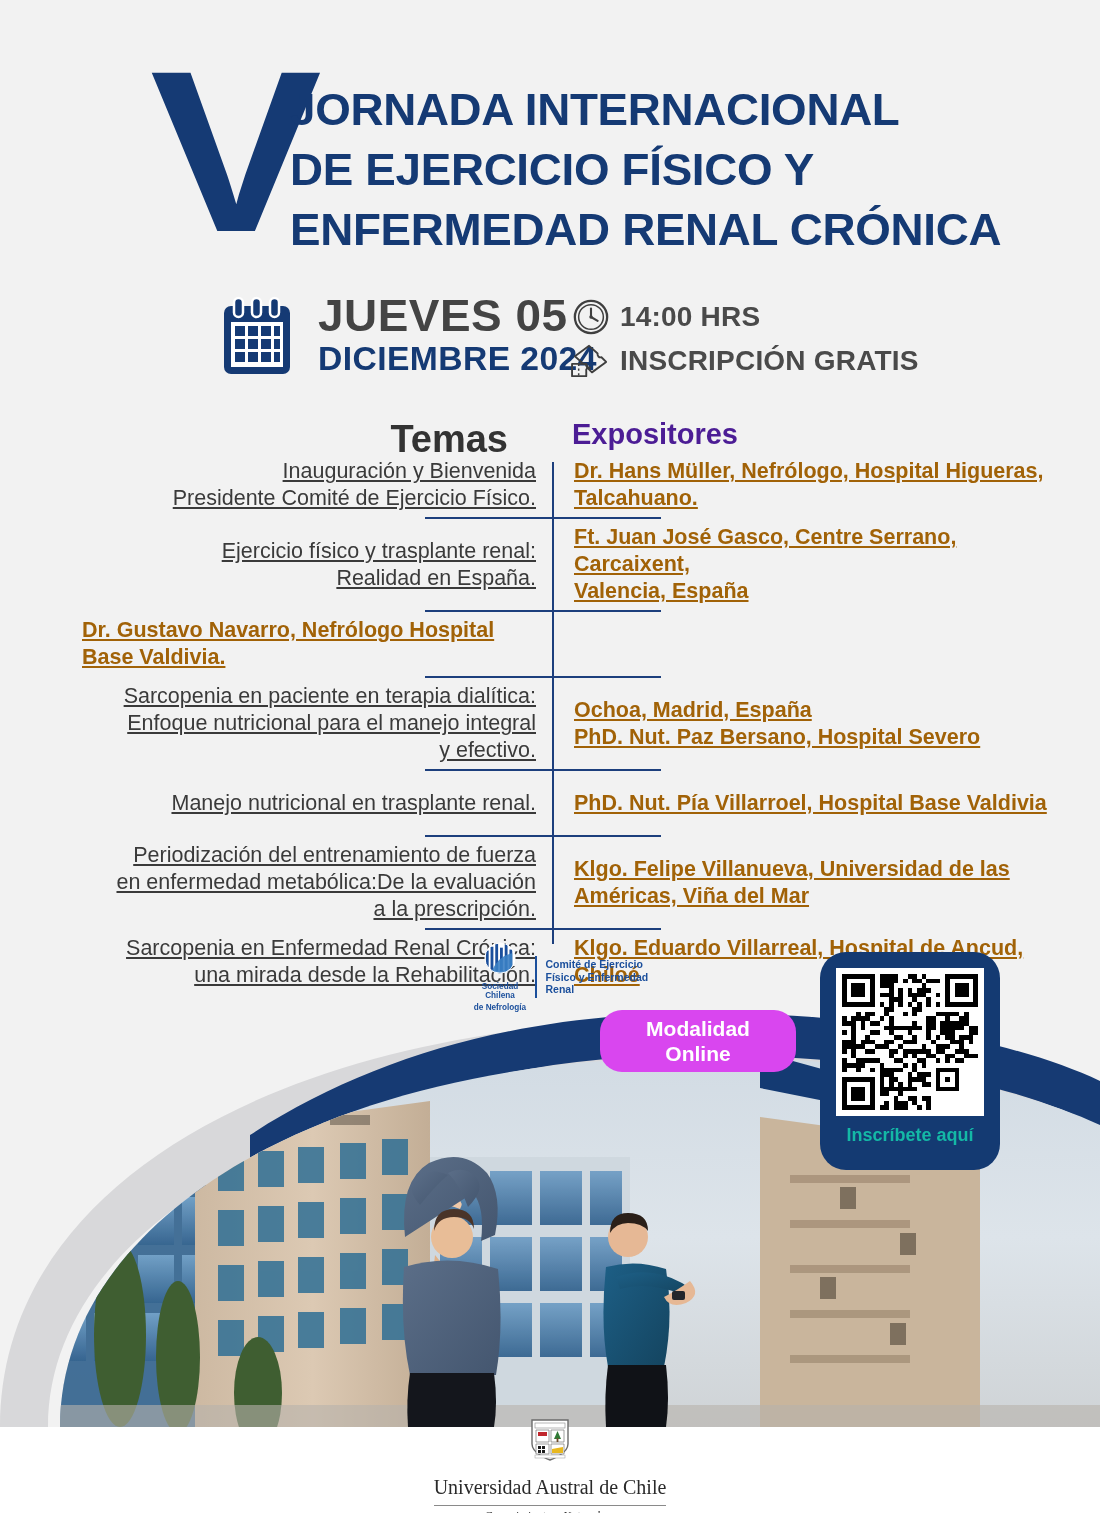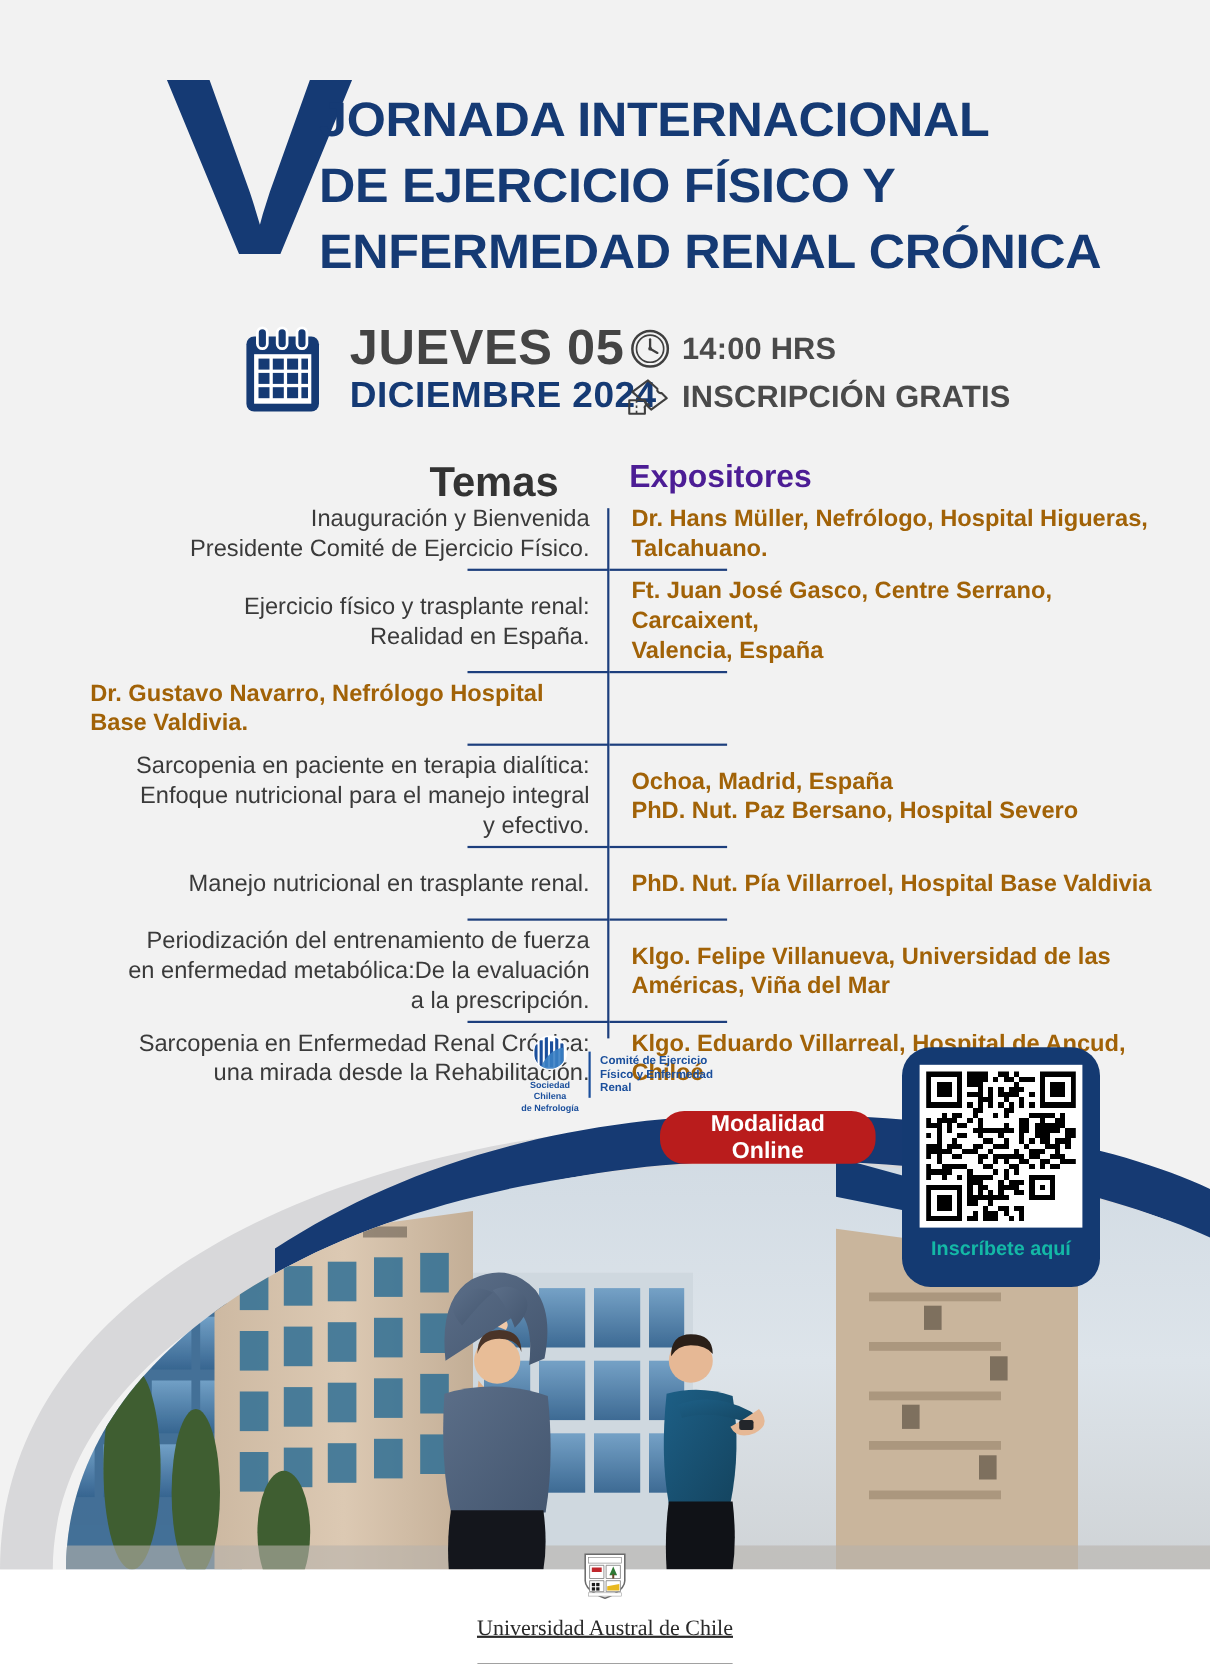--- a/index.html
+++ b/index.html
@@ -134,21 +134,21 @@
   .row .c-expo{
     flex:1;
     padding-left:22px;
     box-sizing:border-box;
     font-size:21.5px;
     line-height:27px;
     font-weight:bold;
     color:#a16207;
     display:flex; flex-direction:column; justify-content:center;
   }
-  .row .c-temas span, .row .c-expo span{display:block;}
+  .row .c-temas span, .row .c-expo span{display:block;text-decoration:underline;}
   .rsep{
     position:relative;
     height:12px;
   }
   .rsep::before{
     content:"";
     position:absolute;
     left:365px; width:128px; height:1.5px;
     top:5px; background:#1d3f7d;
   }
@@ -189,22 +189,22 @@
   }
   .photo-clip{
     position:absolute;
     left:0; top:0; width:1100px; height:422px;
   }
 
   
   .mod-badge{
     position:absolute;
     left:600px; top:1010px;
-    width:196px; height:48px;
-    background:#b91c1c;
+    width:196px; height:62px;
+    background:#d946ef;
     border-radius:22px;
     display:flex; flex-direction:column;
     align-items:center; justify-content:center;
     color:#ffffff; font-weight:bold;
     font-size:21px; line-height:25px;
     z-index:6;
   }
   .mod-tail{
     position:absolute;
     left:760px; top:1052px;
@@ -254,21 +254,21 @@
   }
   .udla-sub{
     font-size:8.6px; font-weight:bold; color:#1a1a1a;
     letter-spacing:1.1px; margin-top:3px; text-align:center;
   }
   .uach{text-align:center;}
   .uach-crest{width:42px;height:46px;margin:0 auto;}
   .uach-name{
     font-family:"Liberation Serif", serif;
     font-size:20px; color:#2a2a2a; margin-top:14px;
-    border-bottom:1px solid #8a8a8a; padding-bottom:20px;text-decoration:underline;
+    border-bottom:1px solid #8a8a8a; padding-bottom:6px;
   }
   .uach-sub{
     font-family:"Liberation Serif", serif;
     font-style:italic; font-size:12px; color:#3a3a3a;
     margin-top:3px;
   }
 </style>
 </head>
 <body>
 

